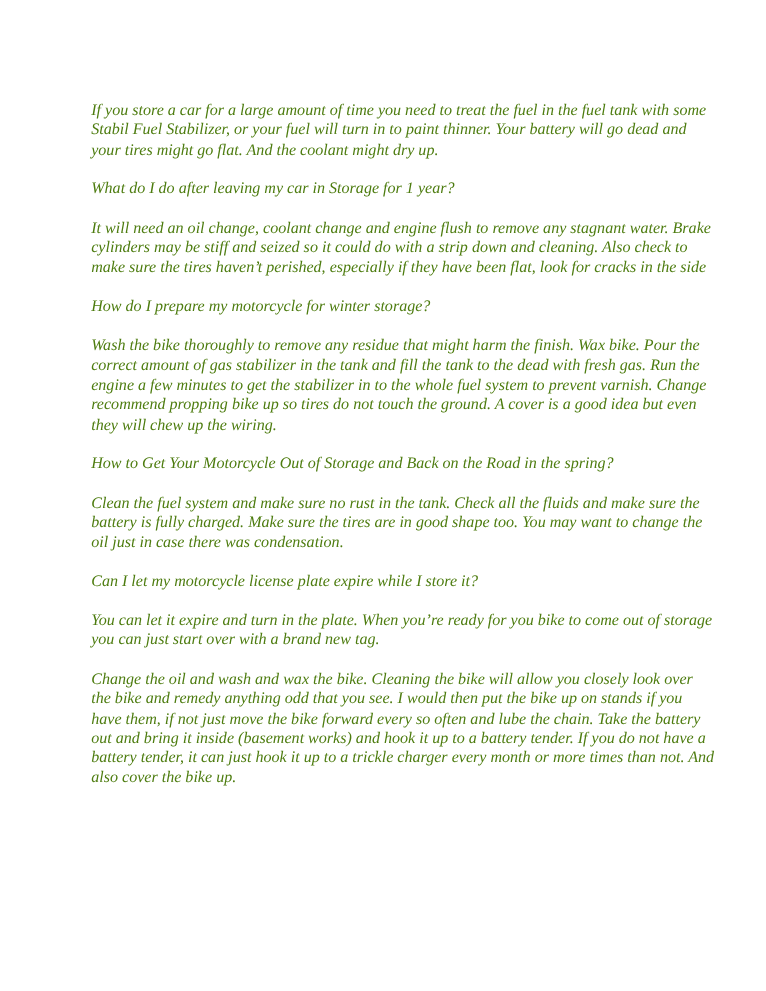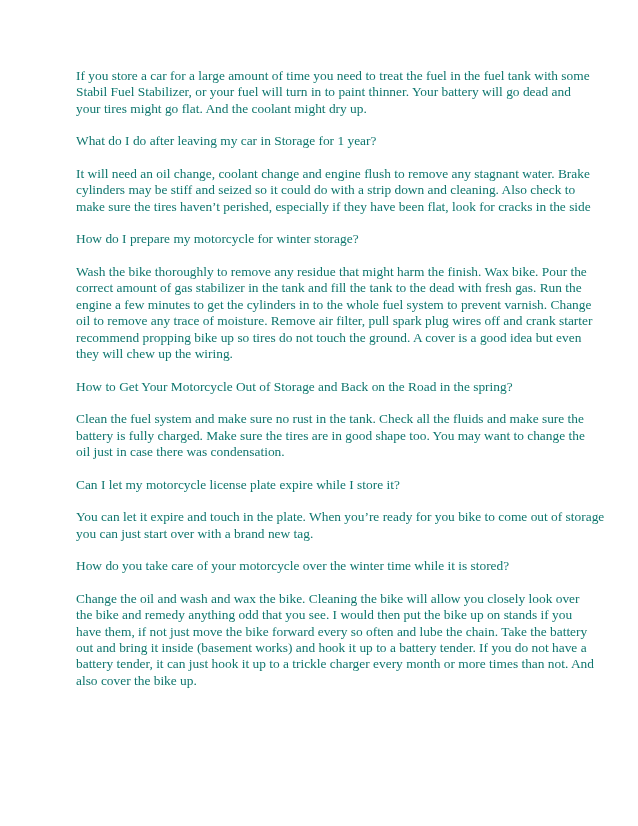--- a/index.html
+++ b/index.html
@@ -9,26 +9,27 @@
     }
     body {
       width: 638px;
       height: 826px;
       position: relative;
       overflow: hidden;
     }
     .page {
       position: absolute;
       left: 76px;
-      top: 68px;
+      top: 84px;
       width: 492px;
       font-family: "Liberation Serif", "DejaVu Serif", serif;
       font-size: 13.4px;
       line-height: 16.35px;
-      color: #0f766e;
+      color: #4d7c0f;
+      font-style: italic;
     }
     .para {
       margin: 0 0 16.35px 0;
       white-space: normal;
     }
     .line {
       display: block;
       white-space: nowrap;
     }
   </style>
@@ -52,48 +53,44 @@
     <span class="line">make sure the tires haven’t perished, especially if they have been flat, look for cracks in the side</span>
   </p>
 
   <p class="para">
     <span class="line">How do I prepare my motorcycle for winter storage?</span>
   </p>
 
   <p class="para">
     <span class="line">Wash the bike thoroughly to remove any residue that might harm the finish. Wax bike. Pour the</span>
     <span class="line">correct amount of gas stabilizer in the tank and fill the tank to the dead with fresh gas. Run the</span>
-    <span class="line">engine a few minutes to get the cylinders in to the whole fuel system to prevent varnish. Change</span>
-    <span class="line">oil to remove any trace of moisture. Remove air filter, pull spark plug wires off and crank starter</span>
+    <span class="line">engine a few minutes to get the stabilizer in to the whole fuel system to prevent varnish. Change</span>
     <span class="line">recommend propping bike up so tires do not touch the ground. A cover is a good idea but even</span>
     <span class="line">they will chew up the wiring.</span>
   </p>
 
   <p class="para">
     <span class="line">How to Get Your Motorcycle Out of Storage and Back on the Road in the spring?</span>
   </p>
 
   <p class="para">
     <span class="line">Clean the fuel system and make sure no rust in the tank. Check all the fluids and make sure the</span>
     <span class="line">battery is fully charged. Make sure the tires are in good shape too. You may want to change the</span>
     <span class="line">oil just in case there was condensation.</span>
   </p>
 
   <p class="para">
     <span class="line">Can I let my motorcycle license plate expire while I store it?</span>
   </p>
 
   <p class="para">
-    <span class="line">You can let it expire and touch in the plate. When you’re ready for you bike to come out of storage</span>
+    <span class="line">You can let it expire and turn in the plate. When you’re ready for you bike to come out of storage</span>
     <span class="line">you can just start over with a brand new tag.</span>
   </p>
 
-  <p class="para">
-    <span class="line">How do you take care of your motorcycle over the winter time while it is stored?</span>
-  </p>
 
   <p class="para">
     <span class="line">Change the oil and wash and wax the bike. Cleaning the bike will allow you closely look over</span>
     <span class="line">the bike and remedy anything odd that you see. I would then put the bike up on stands if you</span>
     <span class="line">have them, if not just move the bike forward every so often and lube the chain. Take the battery</span>
     <span class="line">out and bring it inside (basement works) and hook it up to a battery tender. If you do not have a</span>
     <span class="line">battery tender, it can just hook it up to a trickle charger every month or more times than not. And</span>
     <span class="line">also cover the bike up.</span>
   </p>
 </div>

